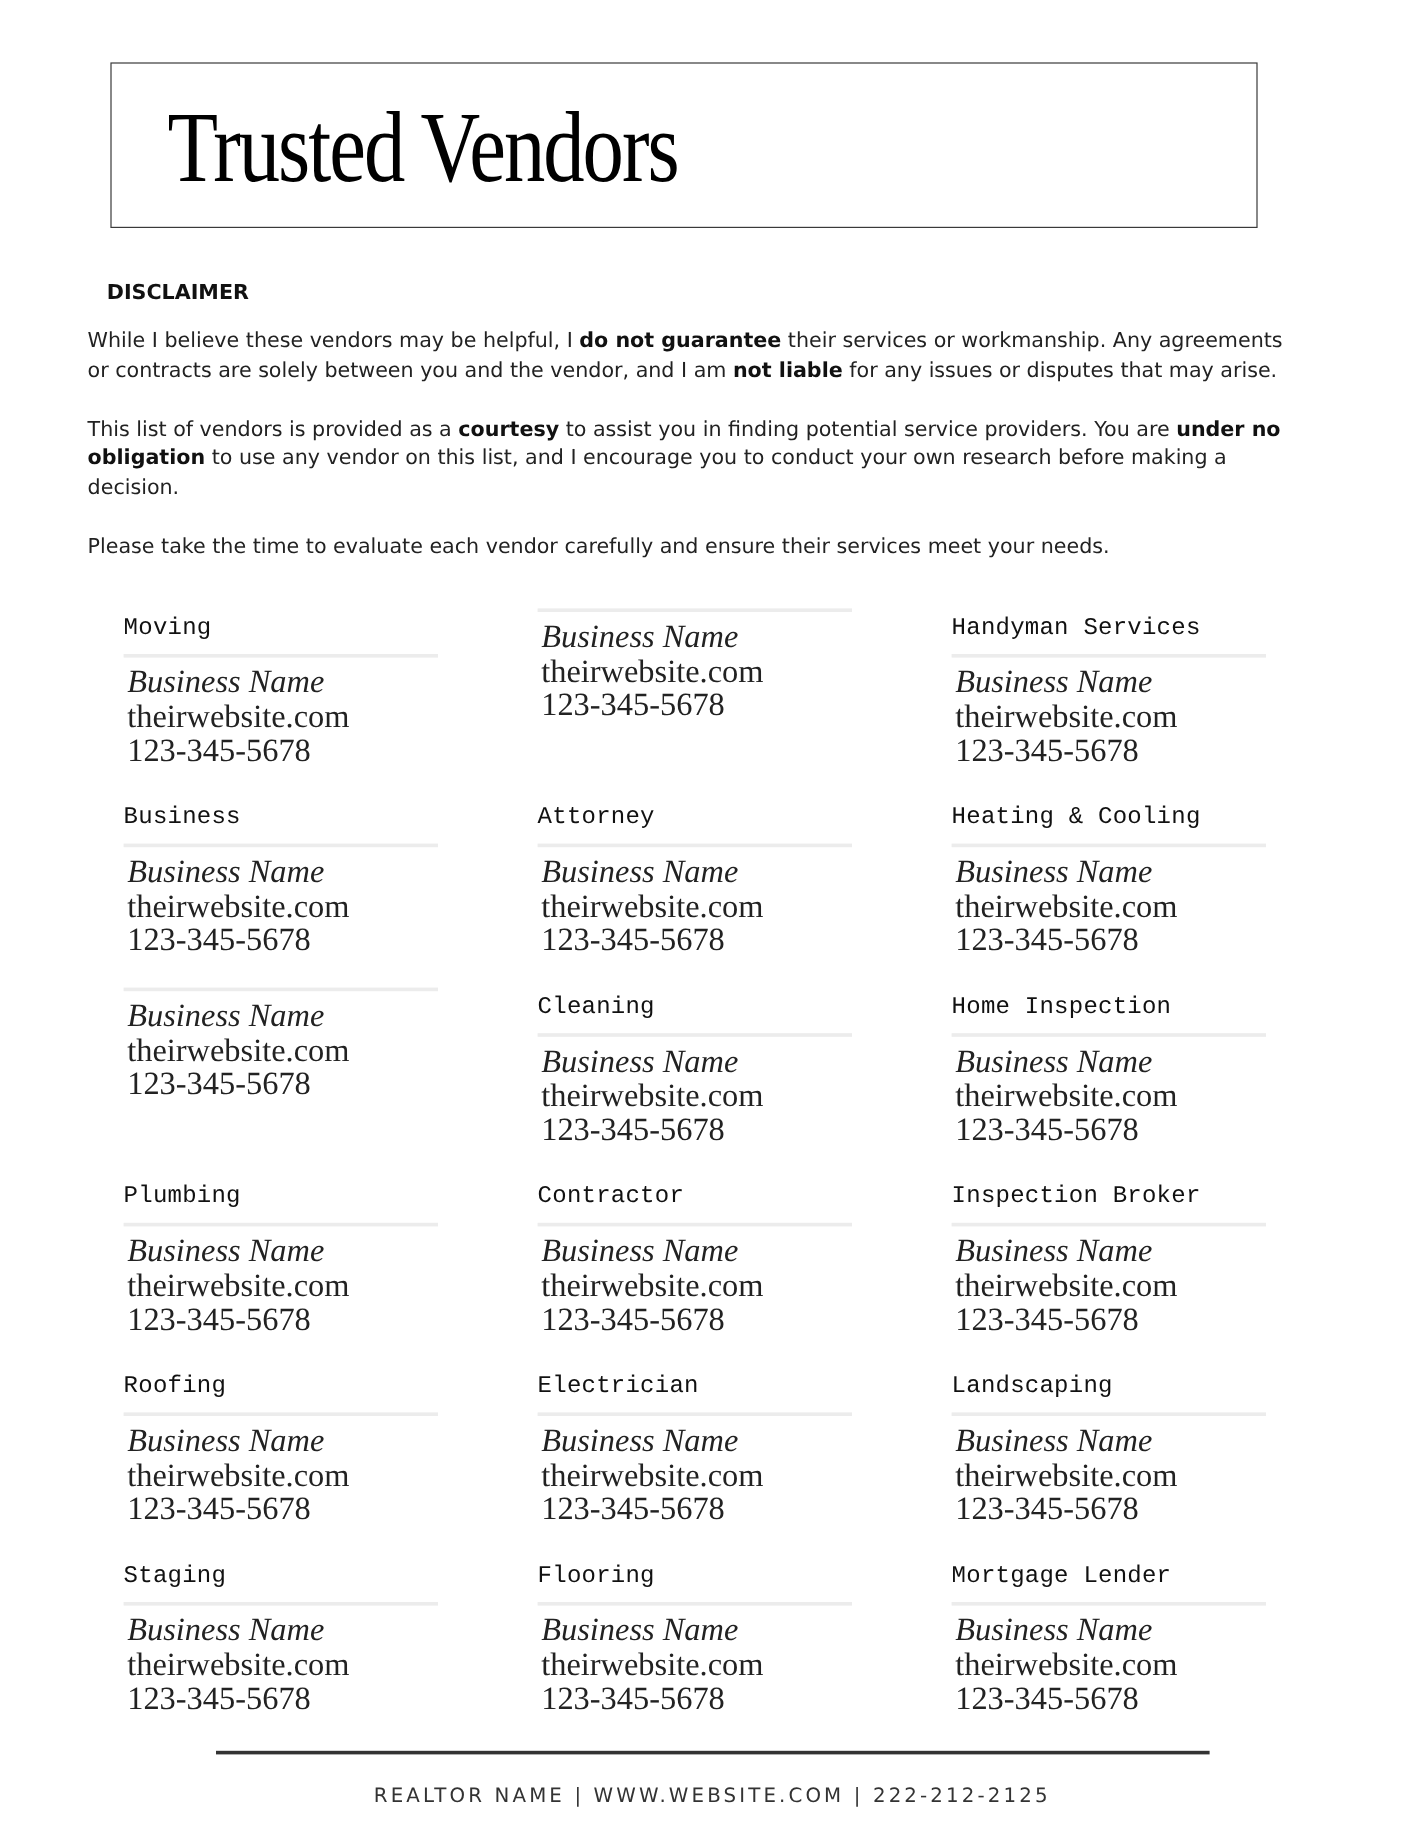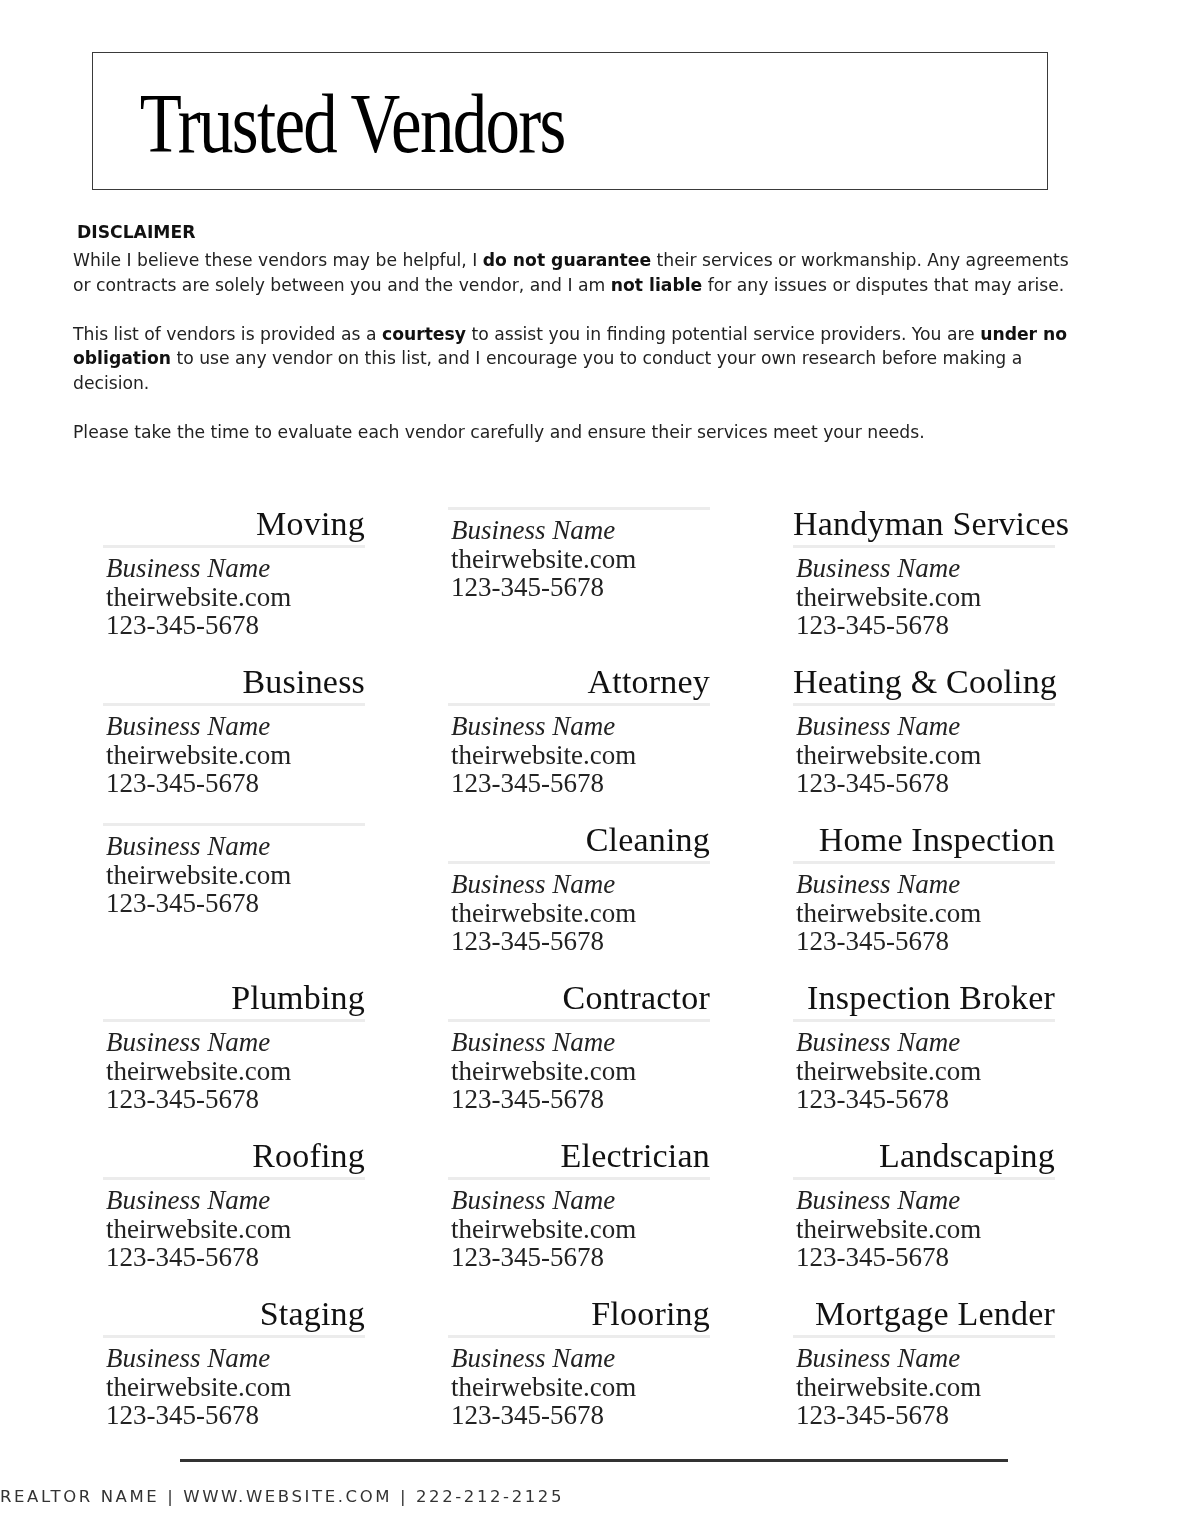--- a/index.html
+++ b/index.html
@@ -17,50 +17,50 @@
       font-size: 84px; font-weight: 400; letter-spacing: -2px;
       transform: scaleX(0.82); transform-origin: center;
       color: #000; margin: 0; line-height: 1; padding-top: 6px;
     }
     .disclaimer {
       position: absolute; left: 73px; top: 216px; width: 1010px;
       font-family: "DejaVu Sans", "Liberation Sans", sans-serif;
       font-size: 17.2px; line-height: 24.6px; color: #222;
     }
     .disclaimer h2 {
-      font-size: 17.2px; font-weight: 700; margin: 4px; line-height: 24px; color: #111;
+      font-size: 17.2px; font-weight: 700; margin: 16px; line-height: 24px; color: #111;
     }
     .disclaimer p { margin: 0 0 24.6px 0; }
     .disclaimer b { font-weight: 700; color: #111; }
 
     .grid {
       position: absolute; left: 103px; top: 505px;
       display: grid; grid-template-columns: 345px 345px 345px;
       grid-auto-rows: 158px;
     }
     .vendor { width: 262px; }
     .vendor-cat {
-      font-family: Liberation Serif, serif;
-      font-size: 34px; line-height: 38px; color: #111; margin: 0;
-      white-space: nowrap; letter-spacing: 0.2px; text-align: right;
+      font-family: Liberation Mono, monospace;
+      font-size: 20px; line-height: 38px; color: #111; margin: 0;
+      white-space: nowrap; letter-spacing: 0.2px;
     }
     .vendor-rule { height: 3px; background: #ececec; margin: 2px 0 6px 0; }
     .vendor-line {
       font-family: "Liberation Serif", "DejaVu Serif", serif;
       font-size: 27px; line-height: 28.5px; color: #222; padding-left: 3px;
       white-space: nowrap;
     }
     .vendor-line.name { font-style: italic; }
 
     .footer-rule {
       position: absolute; left: 180px; top: 1459px; width: 828px; height: 3px;
       background: #333;
     }
     .footer-text {
-      position: absolute; left: 0; top: 1487px; width: 1187px; 
+      position: absolute; left: 0; top: 1487px; width: 1187px; text-align: center;
       font-family: "DejaVu Sans", "Liberation Sans", sans-serif;
       font-size: 16.5px; letter-spacing: 2.6px; color: #333;
     }
   </style>
 </head>
 <body>
 
 <div class="title-box">
   <h1 class="title">Trusted Vendors</h1>
 </div>

